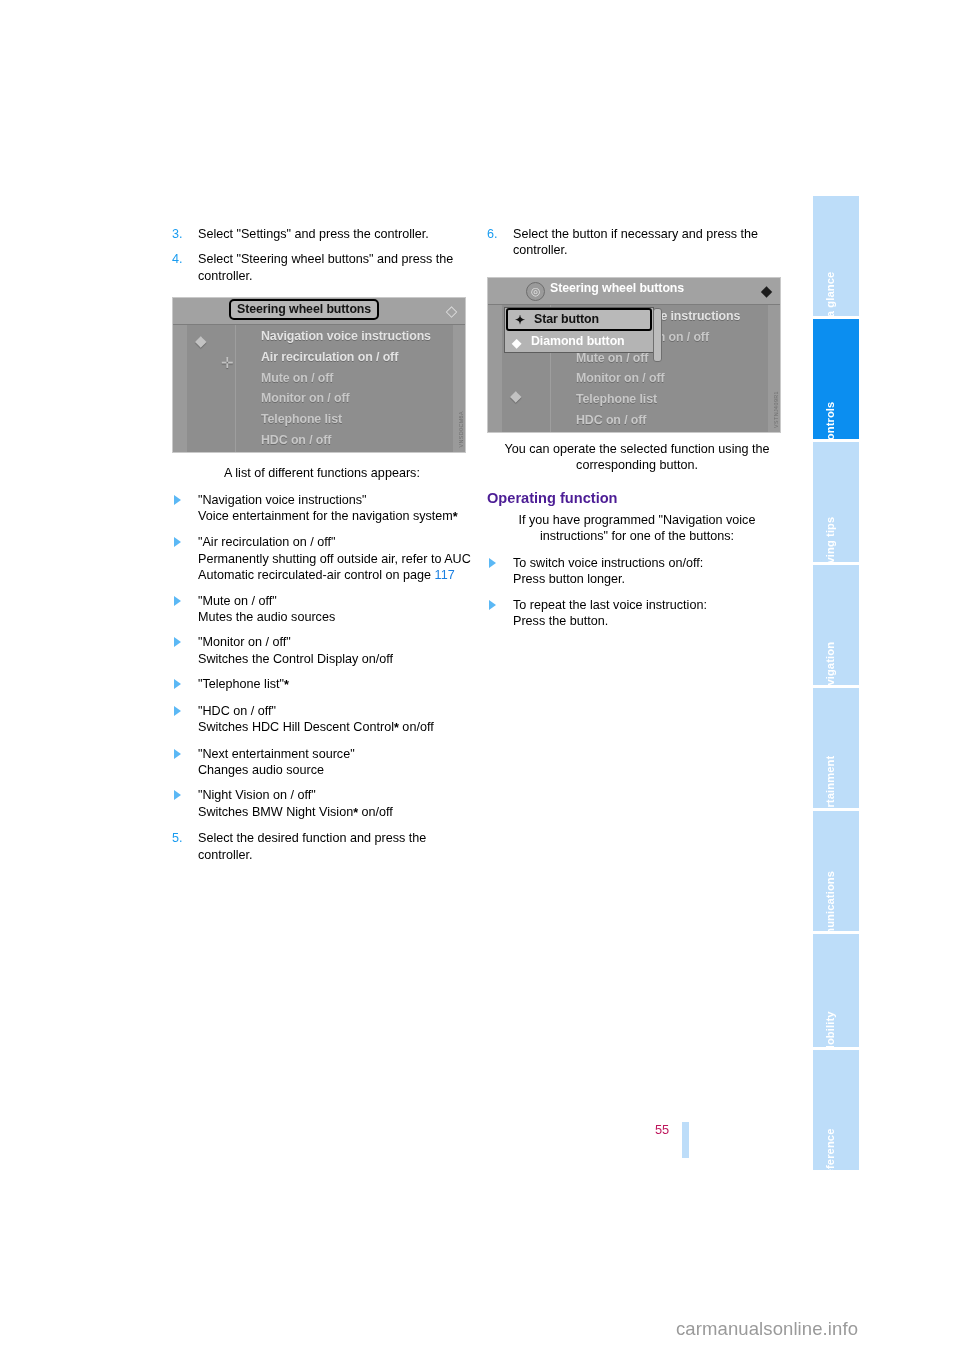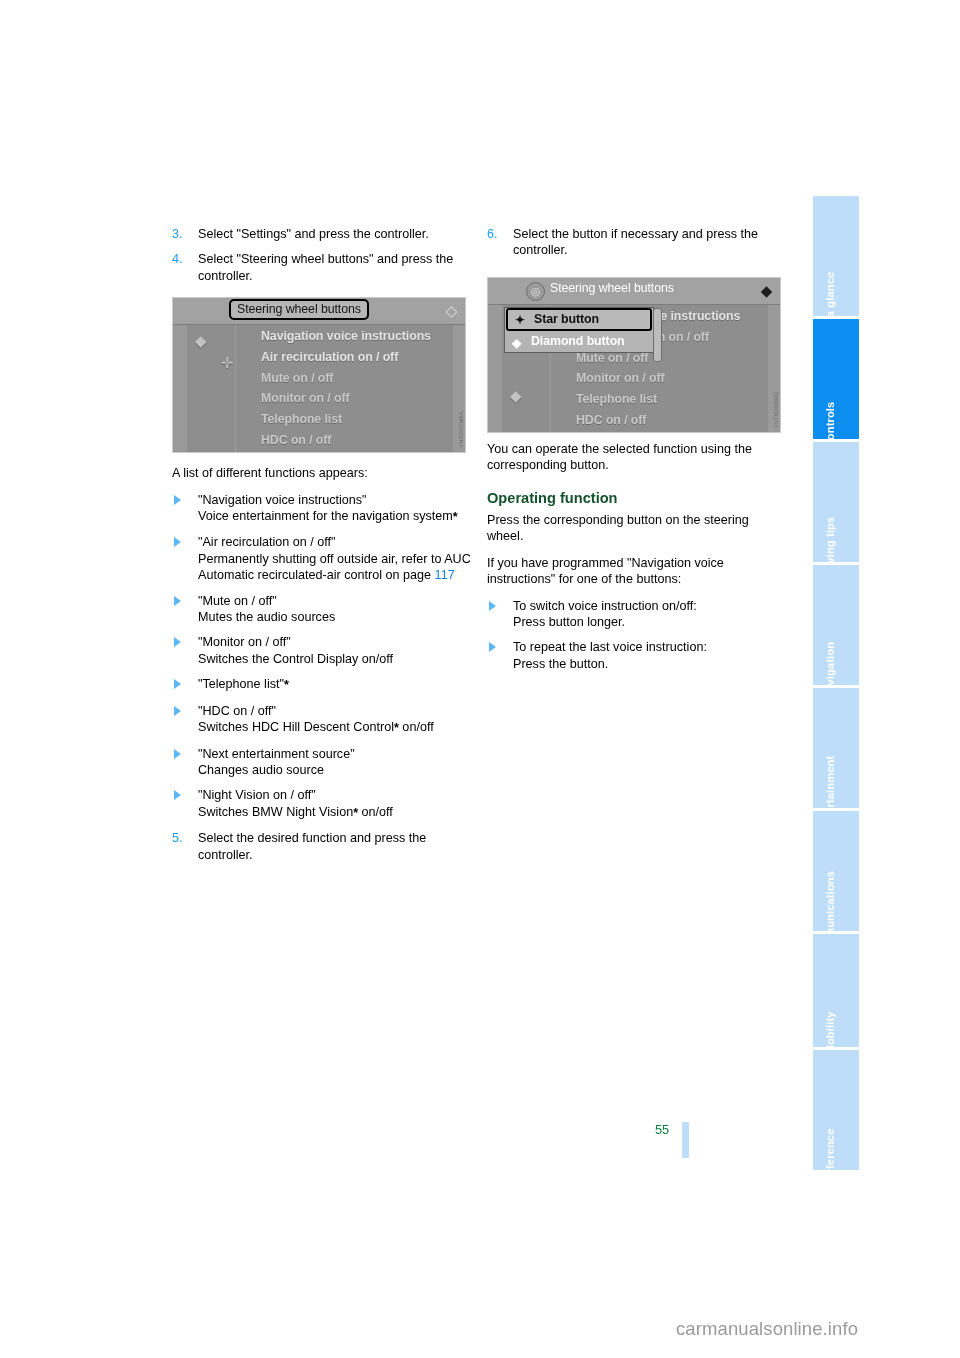--- a/index.html
+++ b/index.html
@@ -42,21 +42,21 @@
   }
   .step .num {
     position: absolute;
     left: 0; top: 0;
     color: #1a9cf0;
     font-size: 12.6px;
   }
   .step .txt { display: block; }
 
   
-  .para { margin-bottom: 10px; }
+  .para { margin-bottom: 10px; text-align: center; }
 
   
   .bullet {
     position: relative;
     padding-left: 26px;
     margin-bottom: 9px;
   }
   .bullet .tri {
     position: absolute;
     left: 2px; top: 3px;
@@ -65,21 +65,21 @@
     border-top: 5px solid transparent;
     border-bottom: 5px solid transparent;
   }
   .bullet .btxt { display: block; }
 
   .ref { color: #1a7fe0; }
   .star { font-weight: bold; font-size: 12.6px; vertical-align: -1px; }
 
   
   .heading {
-    color: #14532d;
+    color: #4c1d95;
     font-size: 14.6px;
     font-weight: bold;
     margin-top: 16px;
     margin-bottom: 6px;
   }
 
   
   .shot {
     position: absolute;
     background: #8e8e8e;
@@ -112,21 +112,21 @@
     position: absolute;
     top: 27px; bottom: 0;
     width: 1px;
     background: #9e9e9e;
   }
 
   .shot-title {
     position: absolute;
     top: 2px;
     font-size: 12.4px;
-    font-weight: normal;
+    font-weight: bold;
     color: #ffffff;
     white-space: nowrap;
     letter-spacing: -0.1px;
   }
   .title-boxed {
     left: 56px;
     top: 1px;
     padding: 1px 6px 2px 6px;
     background: #b6b6b6;
     color: #151515;
@@ -263,21 +263,21 @@
     transform-origin: center bottom;
     white-space: nowrap;
     letter-spacing: .1px;
   }
 
   
   #pageno {
     position: absolute;
     left: 655px; top: 1122px;
     font-size: 12.8px;
-    color: #15803d;
+    color: #be185d;
   }
   #pagebar {
     position: absolute;
     left: 682px; top: 1122px;
     width: 7px; height: 36px;
     background: #bdddf9;
   }
 
   
   #watermark {
@@ -368,27 +368,26 @@
       <span class="num">6.</span>
       <span class="txt">Select the button if necessary and press the controller.</span>
     </div>
 
     <div style="height:173px"></div>
 
     <div class="para">You can operate the selected function using the corresponding button.</div>
 
     <div class="heading">Operating function</div>
 
-    <div class="para">Press the corresponding button on the steering wheel.</div>
 
     <div class="para">If you have programmed "Navigation voice instructions" for one of the buttons:</div>
 
     <div class="bullet">
       <span class="tri"></span>
-      <span class="btxt">To switch voice instruction on/off:</span>
+      <span class="btxt">To switch voice instructions on/off:</span>
       <span class="btxt">Press button longer.</span>
     </div>
 
     <div class="bullet">
       <span class="tri"></span>
       <span class="btxt">To repeat the last voice instruction:</span>
       <span class="btxt">Press the button.</span>
     </div>
   </div>
 

